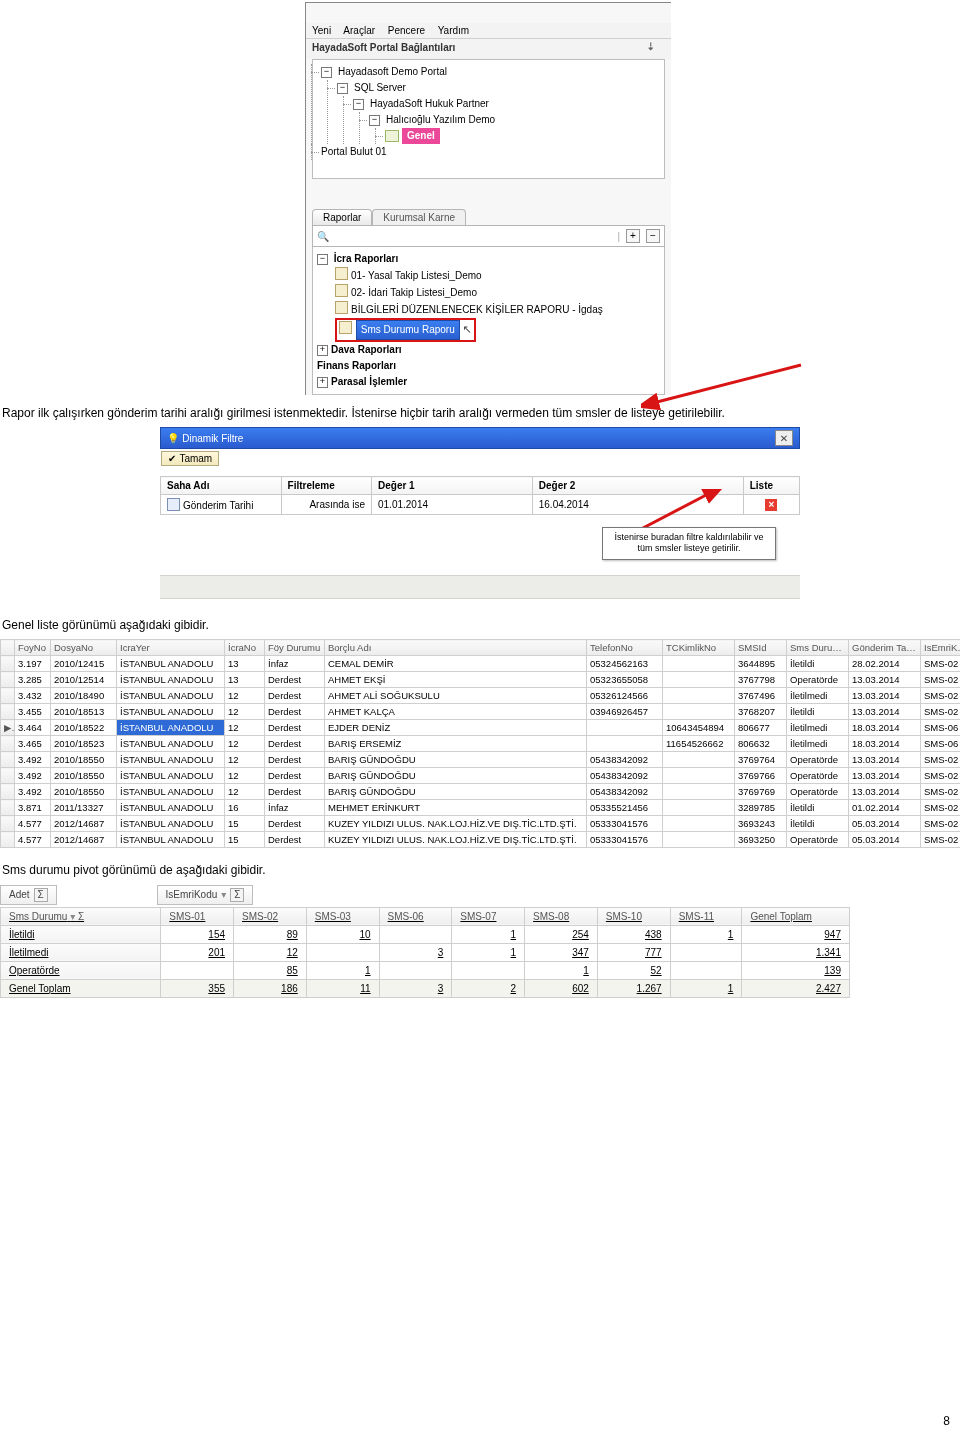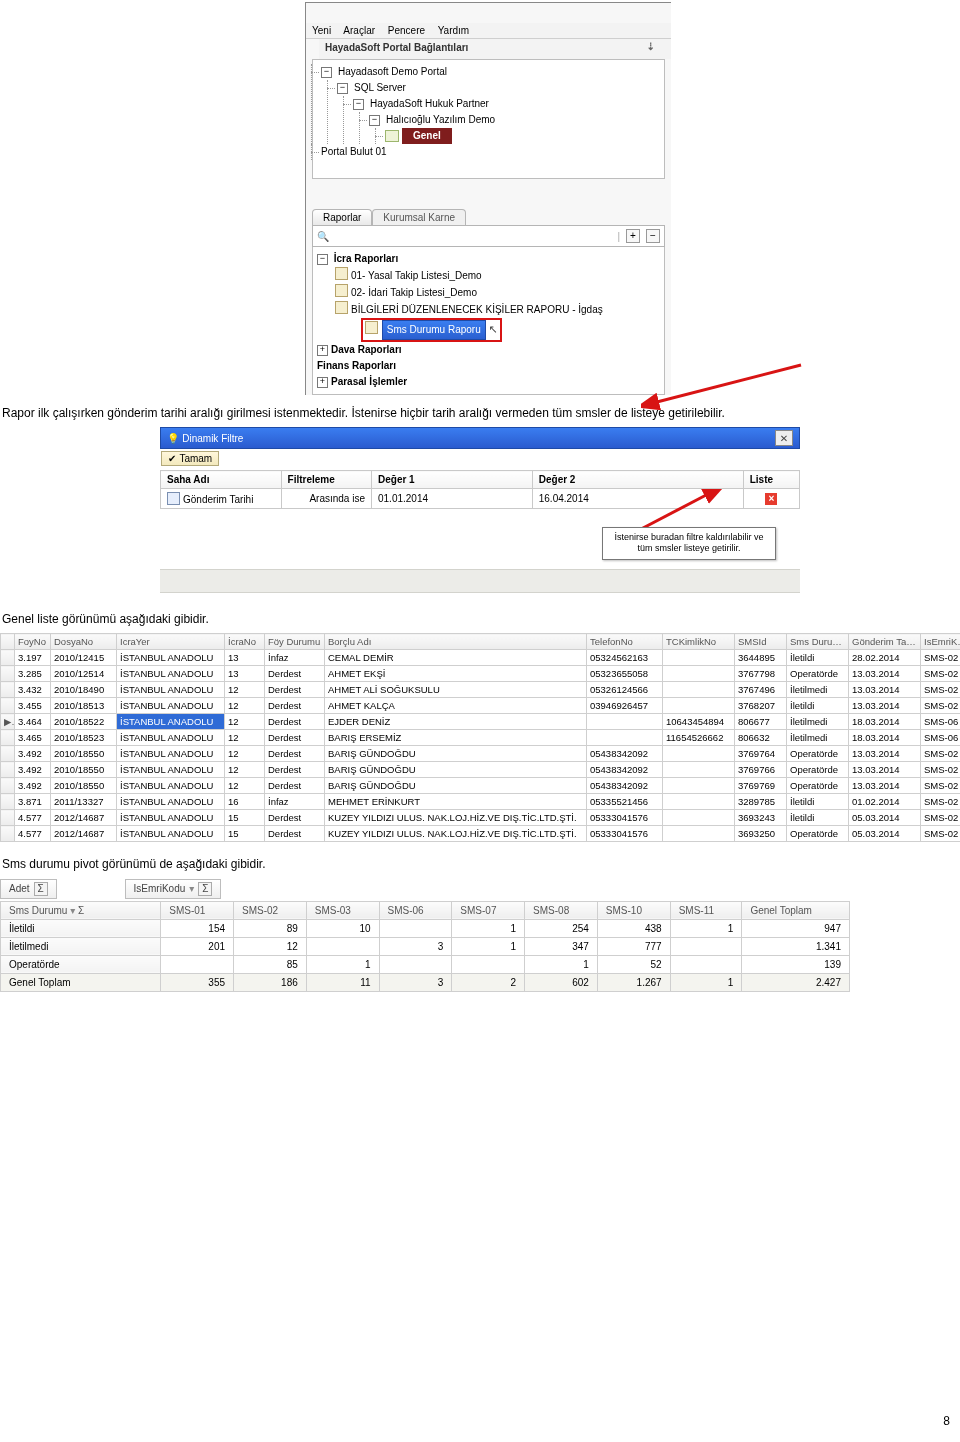--- a/index.html
+++ b/index.html
@@ -42,21 +42,20 @@
     border-bottom: 1px solid #cfcfcf;
     margin-top: 20px;
   }
   .menubar span { margin-right: 10px; cursor: default; }
   .subhead {
     padding: 3px 6px 6px 6px;
     font-weight: bold;
     color: #333;
     background: #f3f3f3;
     position: relative;
-    margin-left: 13px;
   }
   .pin {
     position: absolute;
     right: 16px; top: 2px;
     color: #666;
   }
 
   .tree {
     background: #fff;
     border: 1px solid #bdbdbd;
@@ -95,23 +94,23 @@
   }
   .tree .row { display: flex; align-items: center; gap: 3px; }
   .tree .icon {
     width: 12px; height: 10px;
     display: inline-block;
     background: #cbdff5;
     border: 1px solid #6a8bb3;
   }
   .tree .icon.sheet { background: #eef3d8; border-color:#9cb66d; }
   .tree li.selected > .row > .lbl {
-    background: #7f1d1d;
+    background: #ec4899;
     color: #fff;
-    padding: 0 11px;
+    padding: 0 5px;
     text-align: center;
   }
 
   .tabstrip {
     margin: 30px 6px 0 6px;
     display: flex;
     gap: 0;
   }
   .tabstrip .tab {
     border: 1px solid #b5b5b5;
@@ -174,21 +173,20 @@
     background: linear-gradient(#3a7ef0,#2a5fd0);
     color:#fff;
     padding: 1px 4px;
     border: 1px solid #1f4aa6;
     margin-left: -2px;
   }
   .report-tree .selbox {
     border: 2px solid #d81414;
     padding: 0 2px;
     display: inline-block;
-    margin-left: 26px;
   }
   .cursor-icon { color:#444; font-size:11px; }
 
   
   .app-block { position: relative; }
   .red-arrow {
     position: absolute;
     right: -140px;
     top: 356px;
     pointer-events: none;
@@ -228,21 +226,21 @@
     background:linear-gradient(#fff7dc,#f3e9bd);
     padding: 1px 6px;
     display:inline-flex; align-items:center; gap:3px;
     margin: 2px 0 0 1px;
     font-size:10px;
   }
   .flt-table {
     width:100%;
     border-collapse: collapse;
     font-size:10px;
-    margin-top:4px;
+    margin-top:10px;
     background:#fff;
   }
   .flt-table th, .flt-table td {
     border:1px solid #c9c9c9;
     padding: 3px 6px;
     text-align:left;
     background: linear-gradient(#fff,#f3f3f3);
   }
   .flt-table td { background:#fff; }
   .flt-table .cal {
@@ -306,38 +304,39 @@
   .datagrid td.sel {
     background:#2f6bd6; color:#fff;
   }
   .datagrid td.rowmark {
     width:12px; text-align:center; color:#555;
     background:linear-gradient(#fafafa,#ececec);
   }
 
   
   .pivot-wrap { margin: 4px 0 30px 0; width: 850px; }
-  .pivot-hdr { display:flex; gap:68px; margin-bottom:2px; }
+  .pivot-hdr { display:flex; gap:100px; margin-bottom:2px; }
   .field-chip {
     border:1px solid #bdbdbd;
     background:linear-gradient(#fff,#efefef);
     padding: 2px 8px;
     font-size:10px;
     display:inline-flex; align-items:center; gap:4px;
     color:#444;
   }
   .field-chip .sigma {
     display:inline-block; width:12px; height:12px;
     border:1px solid #aaa; background:#f4f4f4;
     text-align:center; line-height:11px; font-size:10px;
   }
   .pivot {
     border-collapse: collapse;
     width:100%;
     font-size:10px;
+    text-decoration:underline;
   }
   .pivot th, .pivot td {
     border:1px solid #cfcfcf;
     padding: 3px 8px;
     text-align:right;
     background:#fff;
   }
   .pivot th {
     background:linear-gradient(#fcfcfc,#eee);
     font-weight:normal; text-align:left; color:#555;

